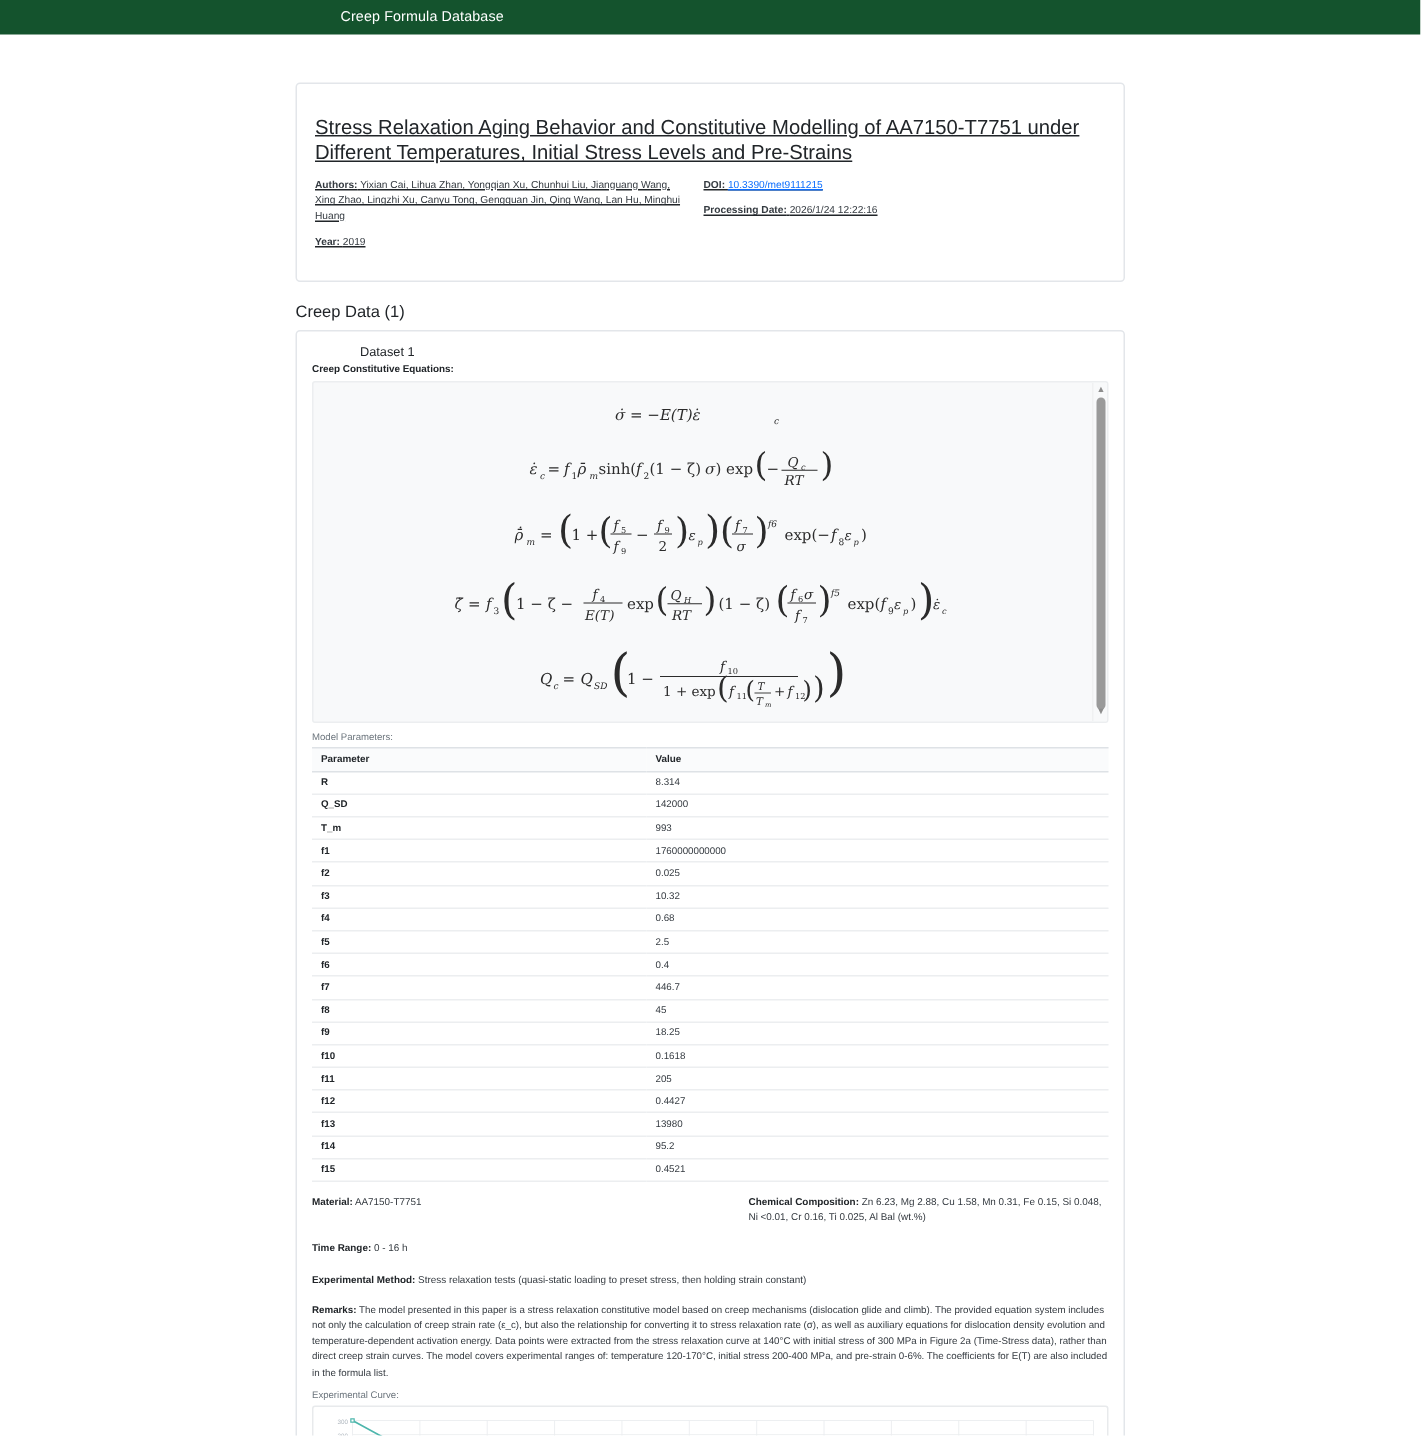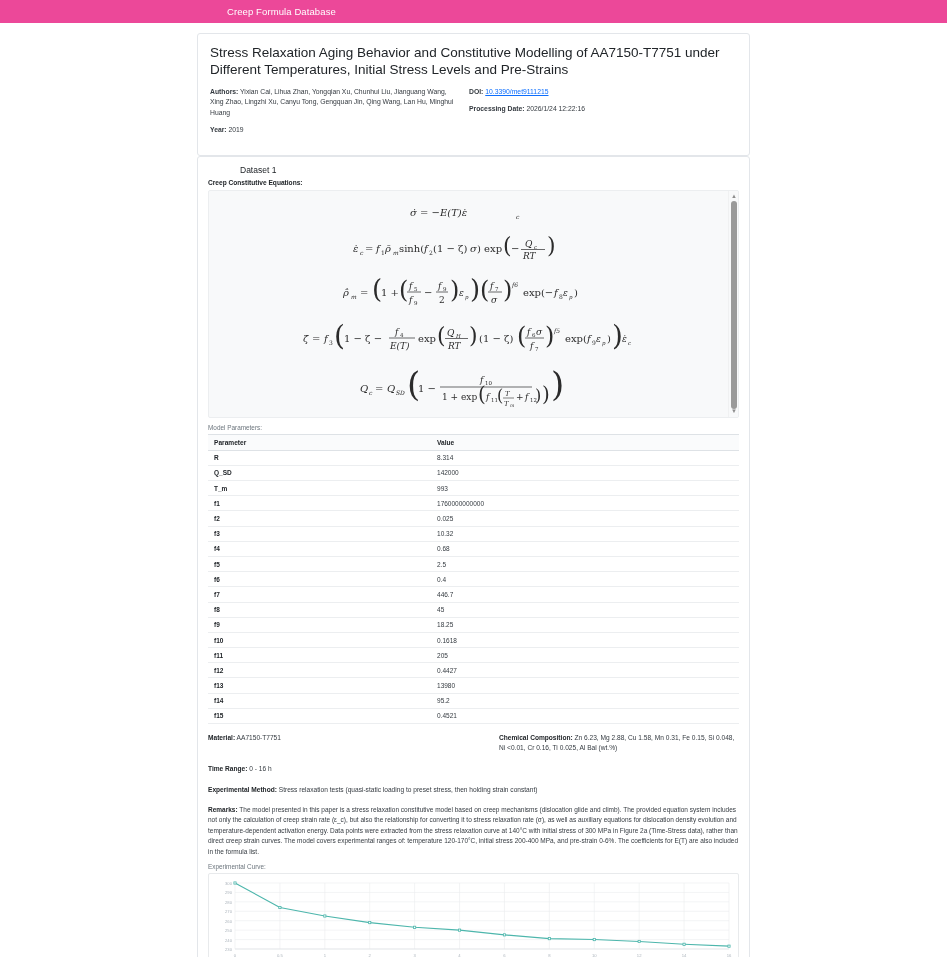--- a/index.html
+++ b/index.html
@@ -7,21 +7,21 @@
     margin: 0; padding: 0;
     background: #ffffff;
     font-family: "Liberation Sans", sans-serif;
     color: #212529;
   }
   body { width: 947px; height: 957px; overflow: hidden; }
 
   
   .navbar {
     height: 23px;
-    background: #ec4899;
+    background: #14532d;
     display: flex;
     align-items: center;
     padding: 0 0 0 227px;
   }
   .navbar-brand {
     color: #ffffff;
     font-size: 9.5px;
     letter-spacing: .1px;
   }
 
@@ -42,22 +42,23 @@
     padding: 3px 6px;
     line-height: 1.1;
     cursor: pointer;
   }
 
   
   .card {
     border: 1px solid #e3e6ea;
     border-radius: 3px;
     background: #ffffff;
-    margin-top: 2px;
-    padding: 10px 12px 12px 12px;
+    margin-top: 24px;
+    padding: 20px 12px 12px 12px;
+    text-decoration: underline;
   }
   .paper-title {
     font-size: 13.5px;
     font-weight: 400;
     line-height: 1.28;
     color: #212529;
     margin: 0 0 8px 0;
   }
   .meta-grid {
     display: flex;
@@ -236,20 +237,21 @@
           <a class="doi-link" href="#">10.3390/met9111215</a>
         </div>
         <div class="meta-line">
           <span class="lbl">Processing Date:</span>
           <span>2026/1/24 12:22:16</span>
         </div>
       </div>
     </div>
   </div>
 
+  <div class="section-heading">Creep Data (1)</div>
 
   <div class="dataset-card">
     <div class="dataset-title">Dataset 1</div>
     <div class="block-label">Creep Constitutive Equations:</div>
 
     <div class="eq-panel">
 
       <div class="eq">
         <svg width="120" height="16" viewBox="0 0 120 16" xmlns="http://www.w3.org/2000/svg">
           <text x="2" y="12" font-family="DejaVu Serif, serif" font-size="10" font-style="italic" fill="#2b2b2b">σ̇ = −E(T)ε̇</text>

